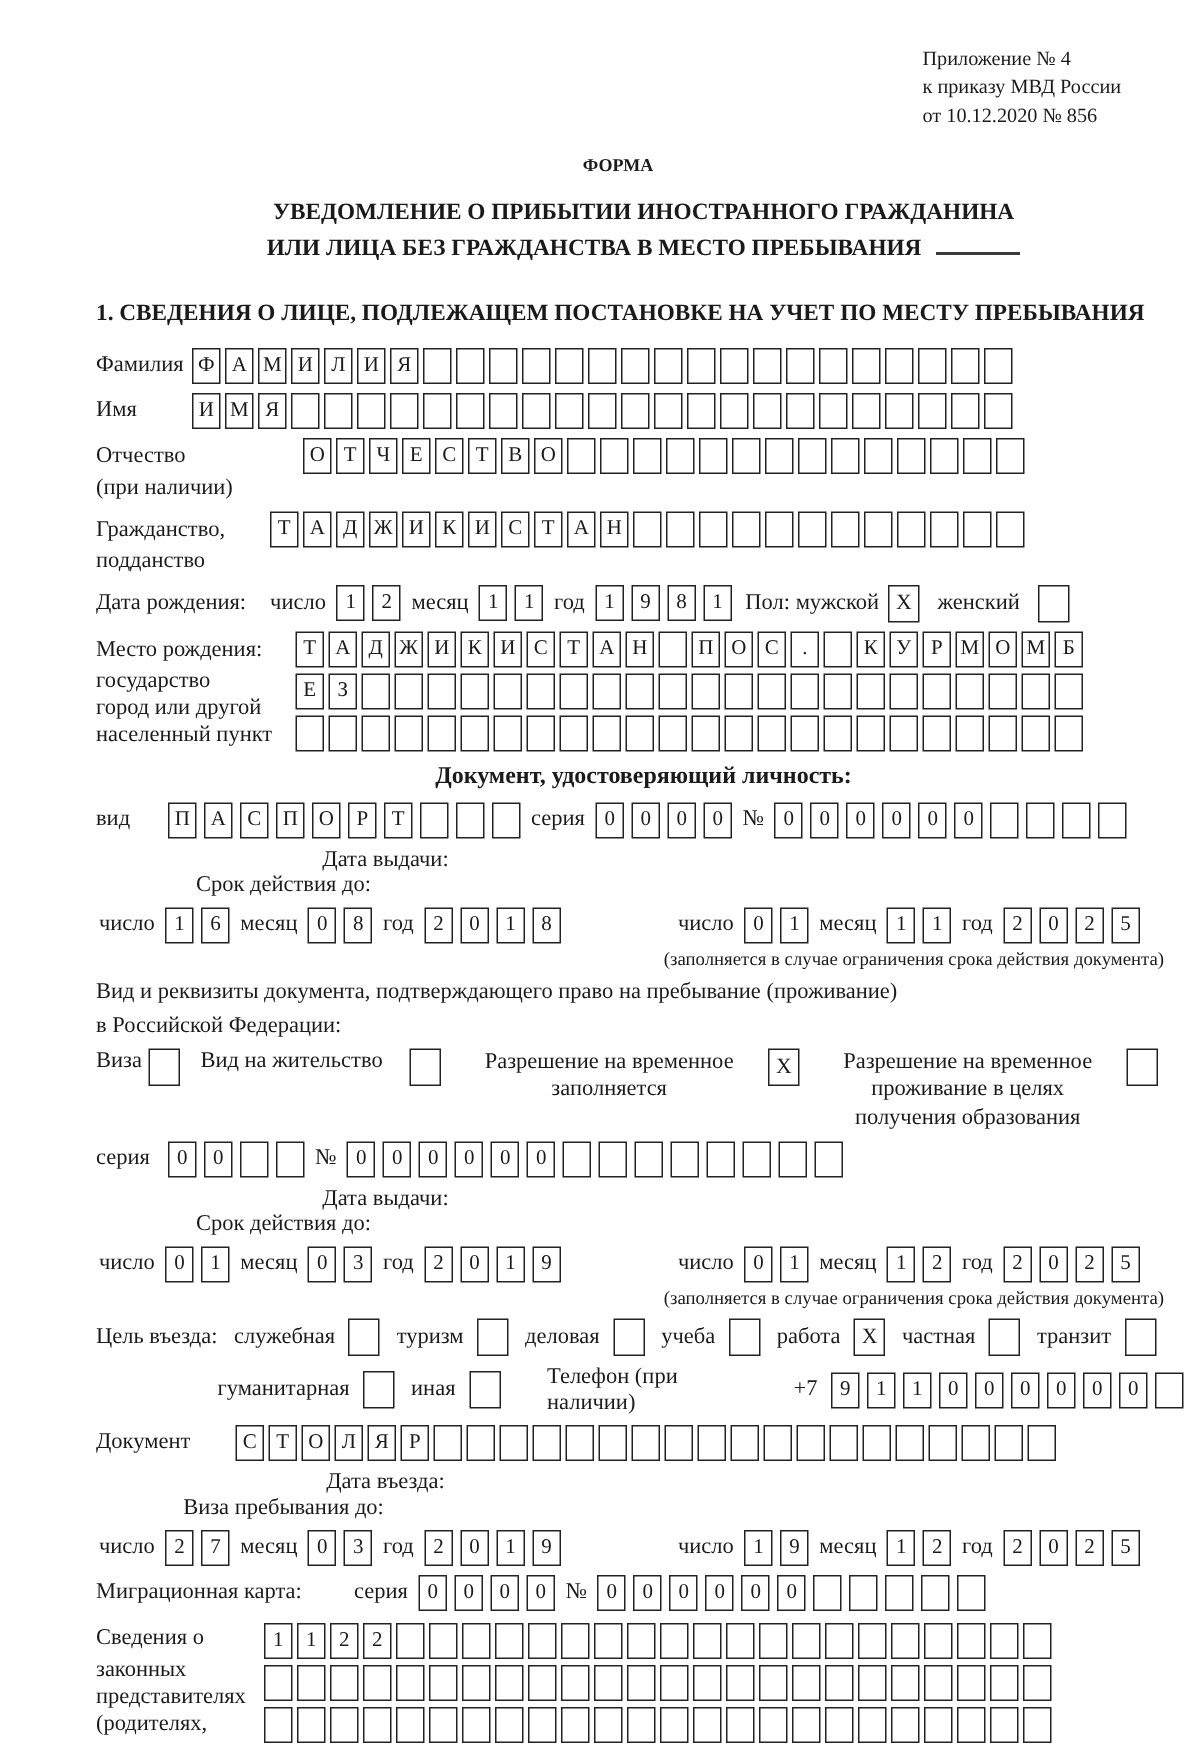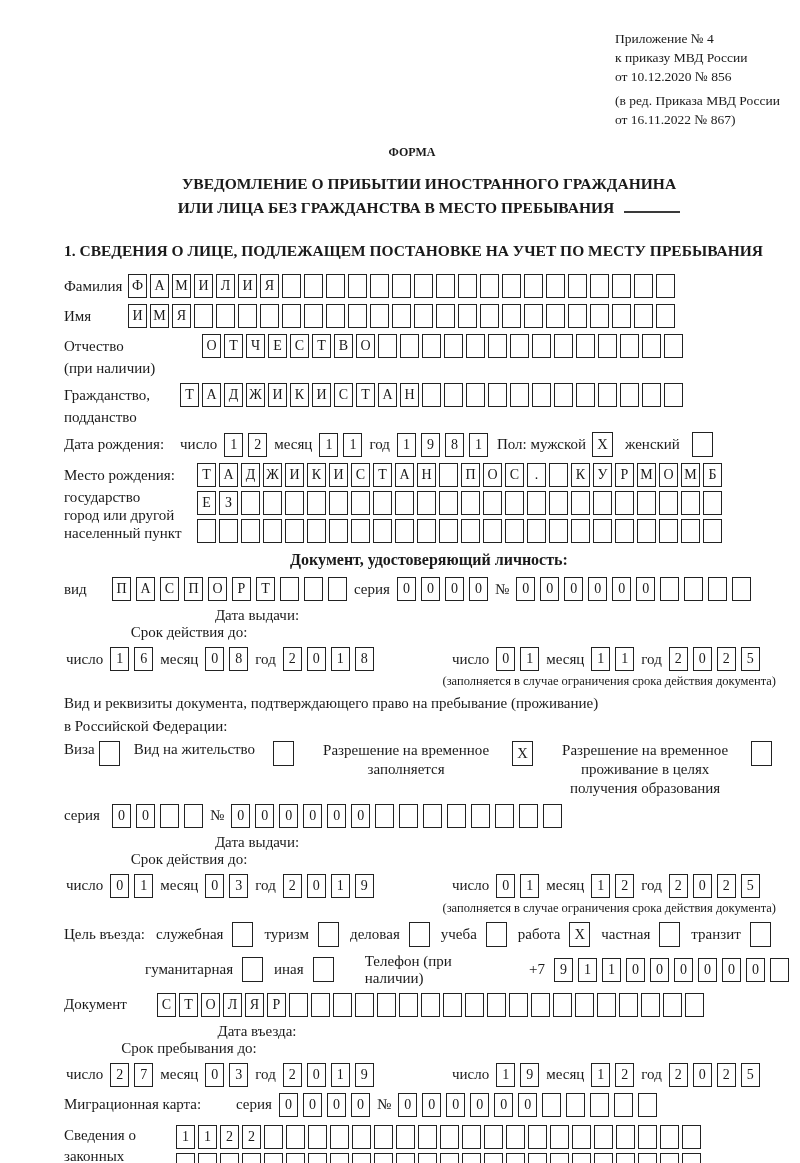--- a/index.html
+++ b/index.html
@@ -69,24 +69,20 @@
 </style>
 </head>
 <body>
 
 <div class="page">
 
   <div class="annex">
     <div>Приложение № 4</div>
     <div>к приказу МВД России</div>
     <div>от 10.12.2020 № 856</div>
-    <div class="amend">
-      <div>(в ред. Приказа МВД России</div>
-      <div>от 16.11.2022 № 867)</div>
-    </div>
   </div>
 
   <div class="form-label">ФОРМА</div>
 
   <div class="title">
     <div>УВЕДОМЛЕНИЕ О ПРИБЫТИИ ИНОСТРАННОГО ГРАЖДАНИНА</div>
     <div><span>ИЛИ ЛИЦА БЕЗ ГРАЖДАНСТВА В МЕСТО ПРЕБЫВАНИЯ</span><span class="blankline"></span></div>
   </div>
 
   <div class="section1">1. СВЕДЕНИЯ О ЛИЦЕ, ПОДЛЕЖАЩЕМ ПОСТАНОВКЕ НА УЧЕТ ПО МЕСТУ ПРЕБЫВАНИЯ</div>
@@ -583,21 +579,21 @@
           <span class="cell"></span>
           <span class="cell"></span>
           <span class="cell"></span>
           <span class="cell"></span>
           <span class="cell"></span>
         </span>
     </div>
 
     <div class="hdrpair">
       <span class="h-left">Дата въезда:</span>
-      <span class="h-right">Срок пребывания до:</span>
+      <span class="h-right">Виза пребывания до:</span>
     </div>
 
     <div class="line">
       <span class="half">
         <span class="dlbl">число</span>
         <span class="cells sp">
             <span class="cell">2</span>
             <span class="cell">7</span>
           </span>
         <span class="dlbl">месяц</span>

